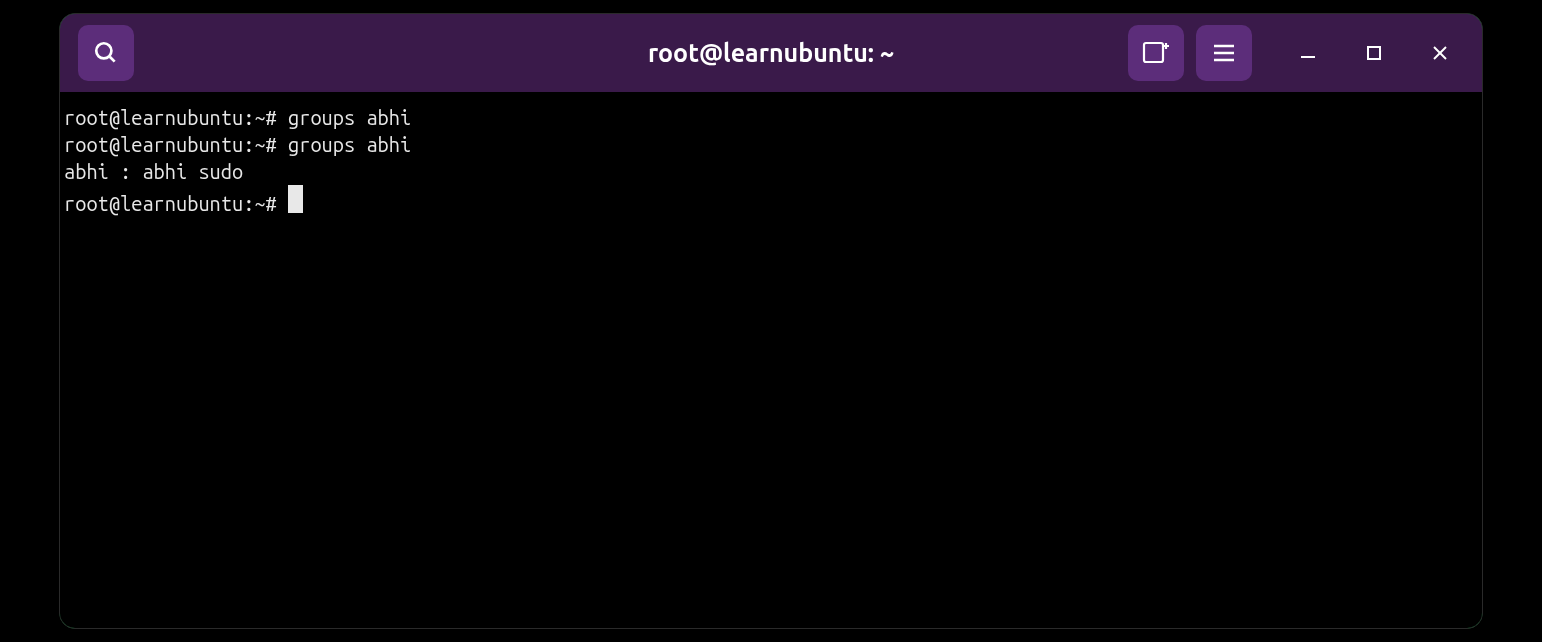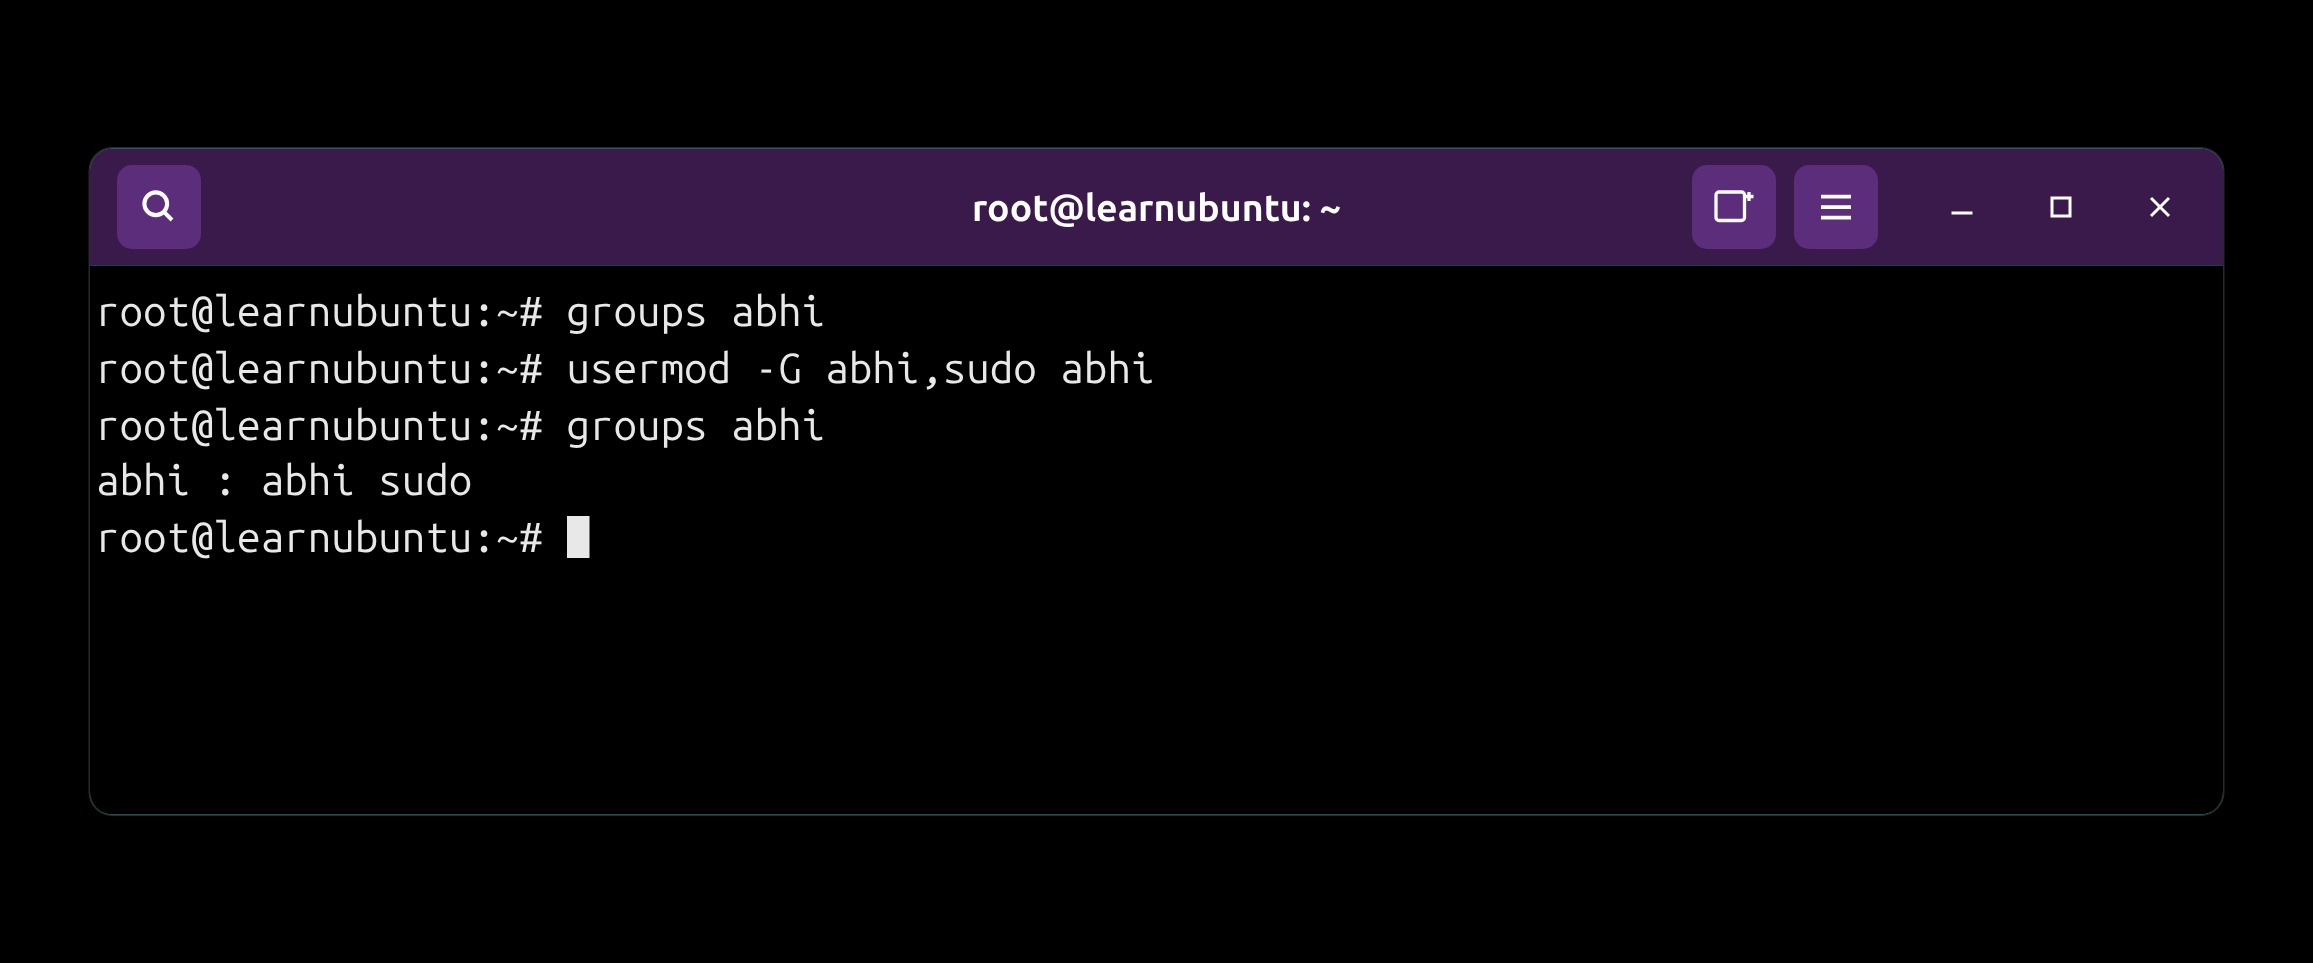--- a/index.html
+++ b/index.html
@@ -13,22 +13,22 @@
       height: 642px;
       background: #000000;
       display: flex;
       align-items: center;
       justify-content: center;
       font-family: 'Ubuntu Mono', 'DejaVu Sans Mono', monospace;
     }
     
     .terminal-window {
       width: 1424px;
-      height: 446px;
-      background: #14b8a6;
+      height: 616px;
+      background: #15803d;
       border-radius: 16px;
       overflow: hidden;
       display: flex;
       flex-direction: column;
       border: 1px solid #2a2a2a;
     }
     
     .titlebar {
       background: #3a1a4a;
       height: 78px;
@@ -111,21 +111,21 @@
       stroke: #ffffff;
       fill: none;
       stroke-width: 2;
     }
     
     .terminal-content {
       flex: 1;
       padding: 12px 4px;
       background: #000000;
       color: #e8e8e8;
-      font-size: 28px;
+      font-size: 20px;
       line-height: 1.35;
       font-family: 'Ubuntu Mono', 'Consolas', monospace;
     }
     
     .terminal-line {
       white-space: pre;
     }
     
     .prompt {
       display: inline;
@@ -194,19 +194,18 @@
             <line x1="15" y1="3" x2="3" y2="15"></line>
           </svg>
         </div>
 
       </div>
     </div>
   </div>
 
   <div class="terminal-content">
     <div class="terminal-line"><span class="prompt">root@learnubuntu:~# </span><span>groups abhi</span></div>
-    <div class="terminal-line"><span class="prompt">root@learnubuntu:~# </span><span>usermod -G abhi,sudo abhi</span></div>
     <div class="terminal-line"><span class="prompt">root@learnubuntu:~# </span><span>groups abhi</span></div>
     <div class="terminal-line">abhi : abhi sudo</div>
     <div class="terminal-line"><span class="prompt">root@learnubuntu:~# </span><span class="cursor"></span></div>
   </div>
 
 </div>
 
 </body></html>

